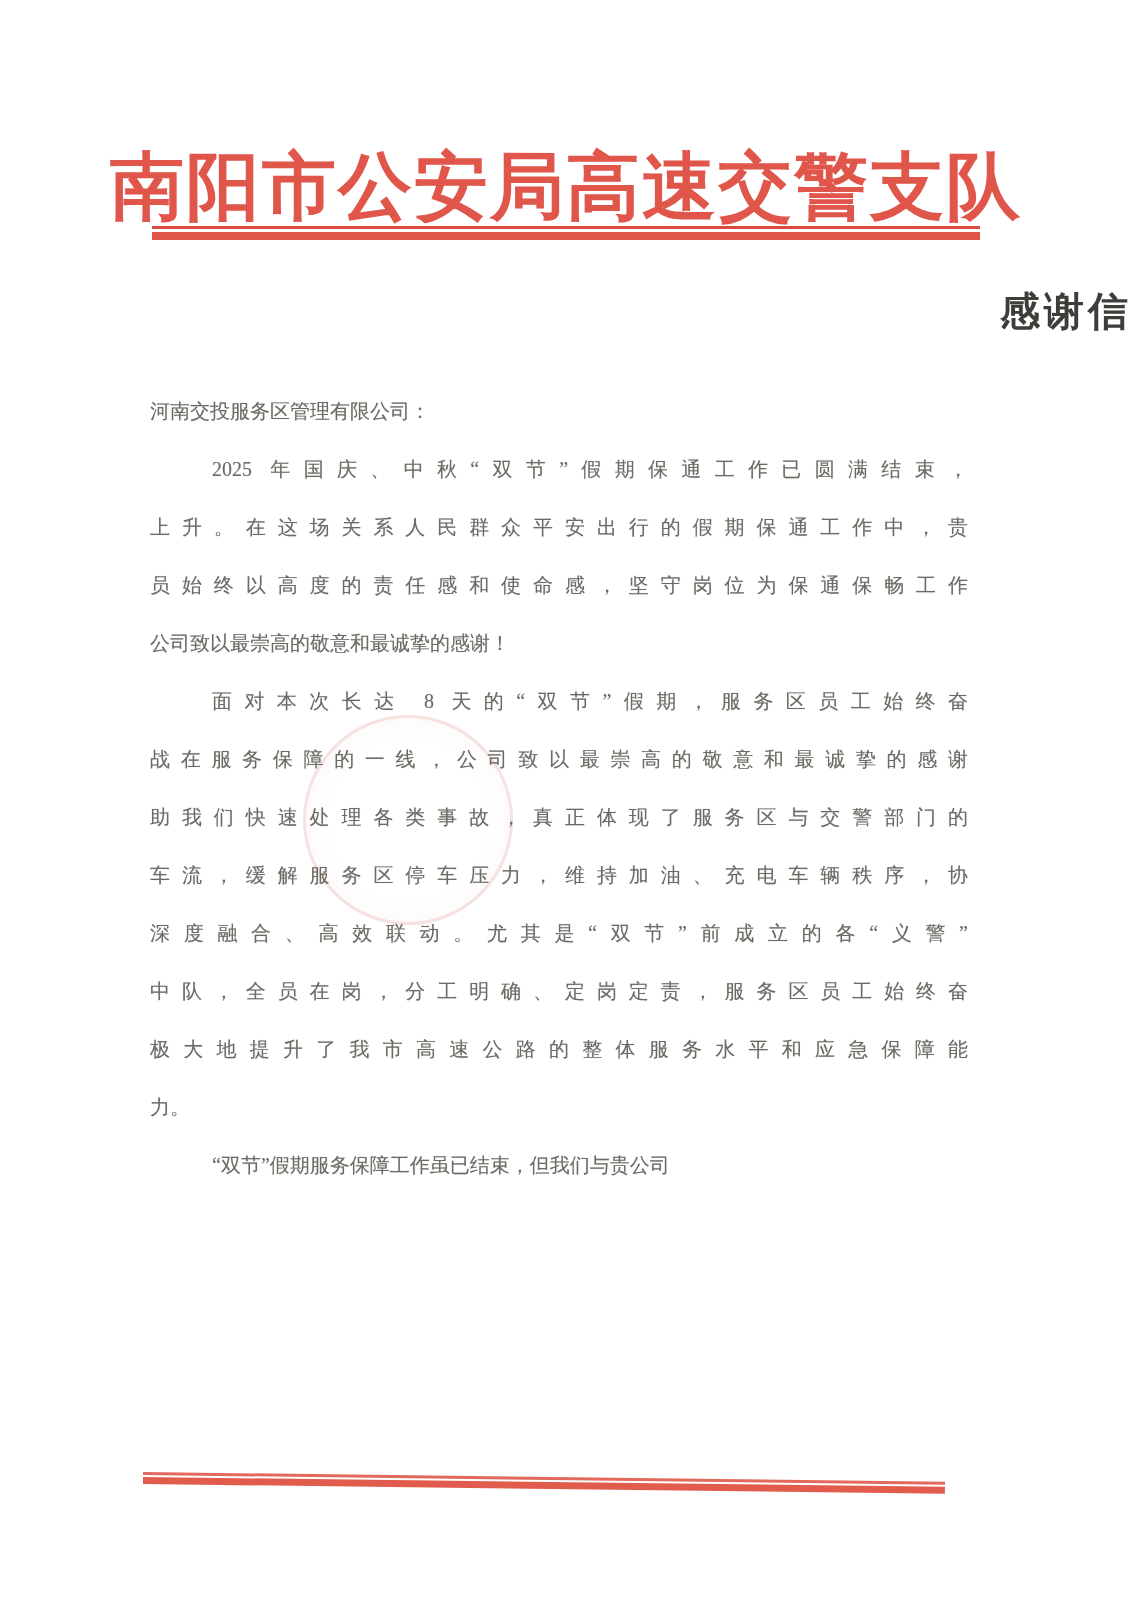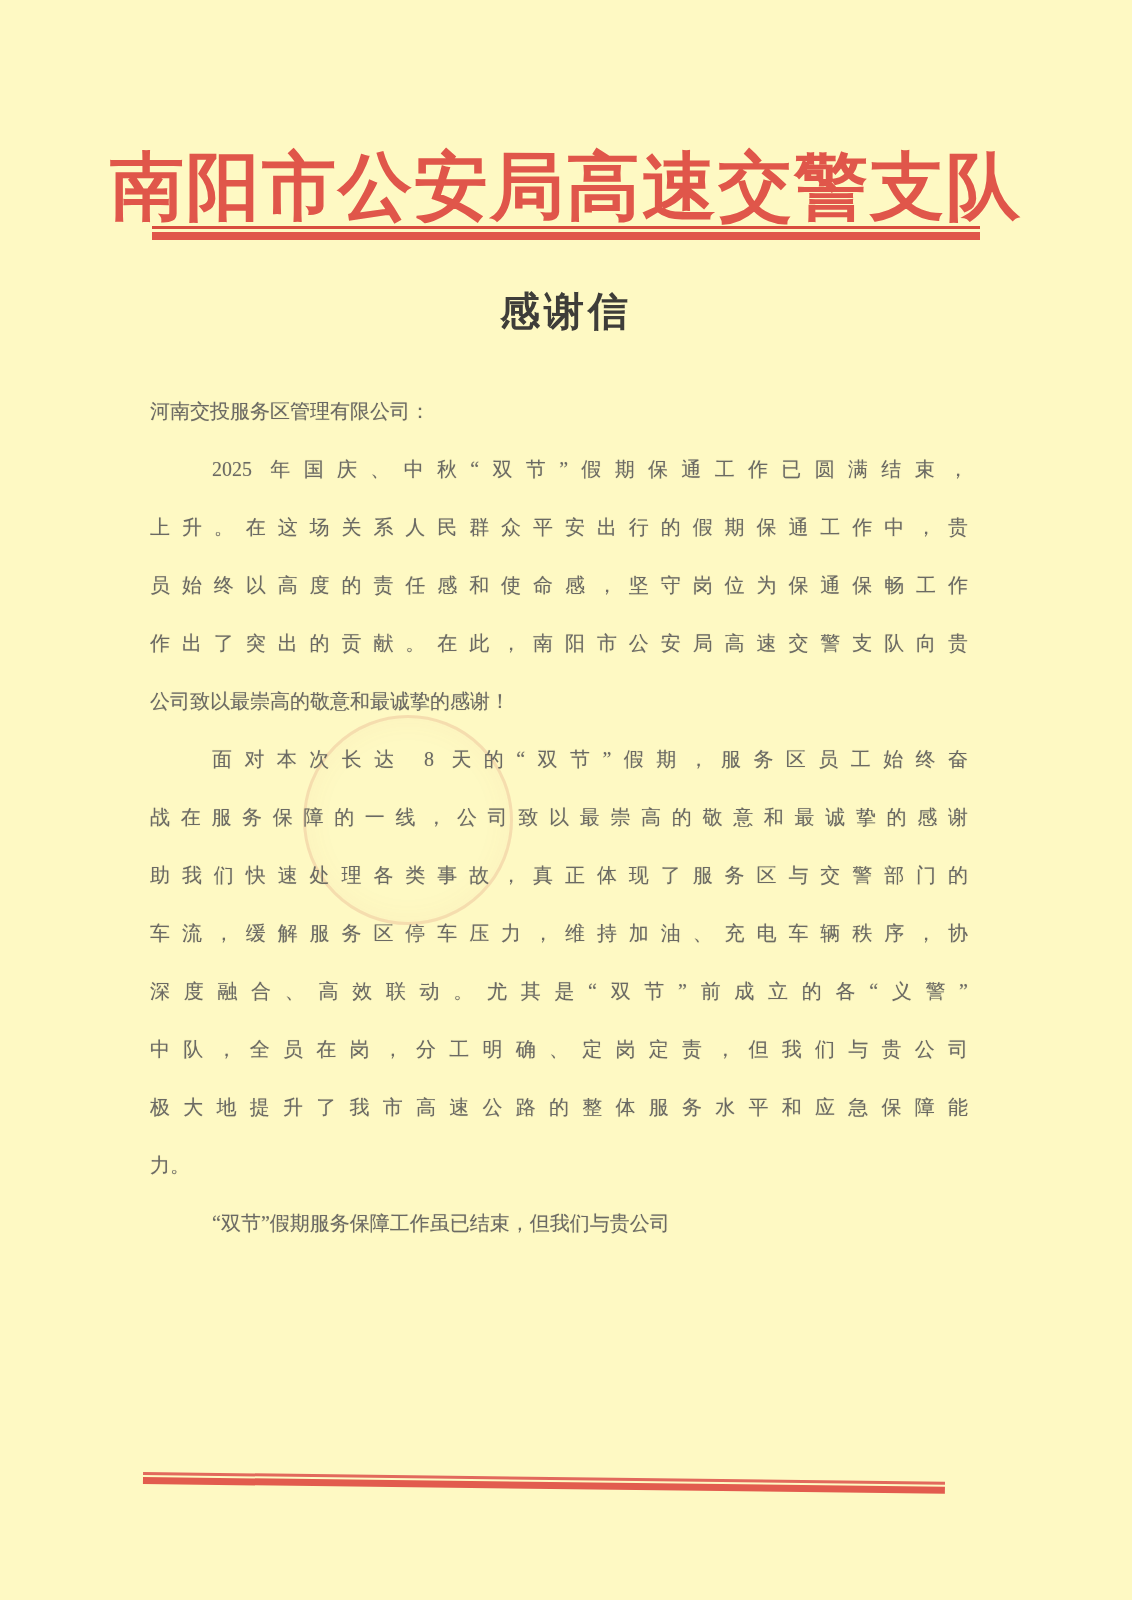--- a/index.html
+++ b/index.html
@@ -1,20 +1,20 @@
 <!DOCTYPE html>
 <html><head>
 <meta charset="utf-8">
 <style>
   html,body{margin:0;padding:0;background:#e9e9e9;}
   .page{
     position:relative;
     width:1132px;height:1600px;
     margin:0 auto;
-    background:#fef9c3;
+    background:#ffffff;
     overflow:hidden;
     font-family:"Liberation Serif","DejaVu Serif",serif;
   }
   
   .letterhead-title{
     position:absolute;
     top:138px;left:0;right:0;
     margin:0;
     text-align:center;
     font-size:74px;
@@ -27,21 +27,21 @@
     position:absolute;
     top:226px;left:152px;width:828px;
   }
   .letterhead-rule .thin{height:3px;background:var(--accent-dark,#d84c3e);margin-bottom:3px;}
   .letterhead-rule .thick{height:8px;background:var(--accent,#e0564a);}
   
   .letter-title{
     position:absolute;
     top:284px;left:0;right:0;
     margin:0;
-    text-align:center;
+    text-align:right;
     font-size:40px;
     font-weight:700;
     letter-spacing:4px;
     color:#3e3d39;
   }
   
   .letter-body{
     position:absolute;
     top:382px;left:150px;width:818px;
     font-size:20px;
@@ -92,28 +92,27 @@
 
   <h2 class="letter-title">感谢信</h2>
 
   <div class="seal-watermark"></div>
 
   <main class="letter-body">
       <div class="line">河南交投服务区管理有限公司：</div>
       <div class="line indent fill">2025 年国庆、中秋“双节”假期保通工作已圆满结束，</div>
       <div class="line fill">上升。在这场关系人民群众平安出行的假期保通工作中，贵</div>
       <div class="line fill">员始终以高度的责任感和使命感，坚守岗位为保通保畅工作</div>
-      <div class="line fill">作出了突出的贡献。在此，南阳市公安局高速交警支队向贵</div>
       <div class="line">公司致以最崇高的敬意和最诚挚的感谢！</div>
       <div class="line indent fill">面对本次长达 8 天的“双节”假期，服务区员工始终奋</div>
       <div class="line fill">战在服务保障的一线，公司致以最崇高的敬意和最诚挚的感谢</div>
       <div class="line fill">助我们快速处理各类事故，真正体现了服务区与交警部门的</div>
       <div class="line fill">车流，缓解服务区停车压力，维持加油、充电车辆秩序，协</div>
       <div class="line fill">深度融合、高效联动。尤其是“双节”前成立的各“义警”</div>
-      <div class="line fill">中队，全员在岗，分工明确、定岗定责，但我们与贵公司</div>
+      <div class="line fill">中队，全员在岗，分工明确、定岗定责，服务区员工始终奋</div>
       <div class="line fill">极大地提升了我市高速公路的整体服务水平和应急保障能</div>
       <div class="line">力。</div>
       <div class="line indent">“双节”假期服务保障工作虽已结束，但我们与贵公司</div>
     </main>
 
   <div class="footer-rule">
     <div class="thin"></div>
     <div class="thick"></div>
   </div>
 

